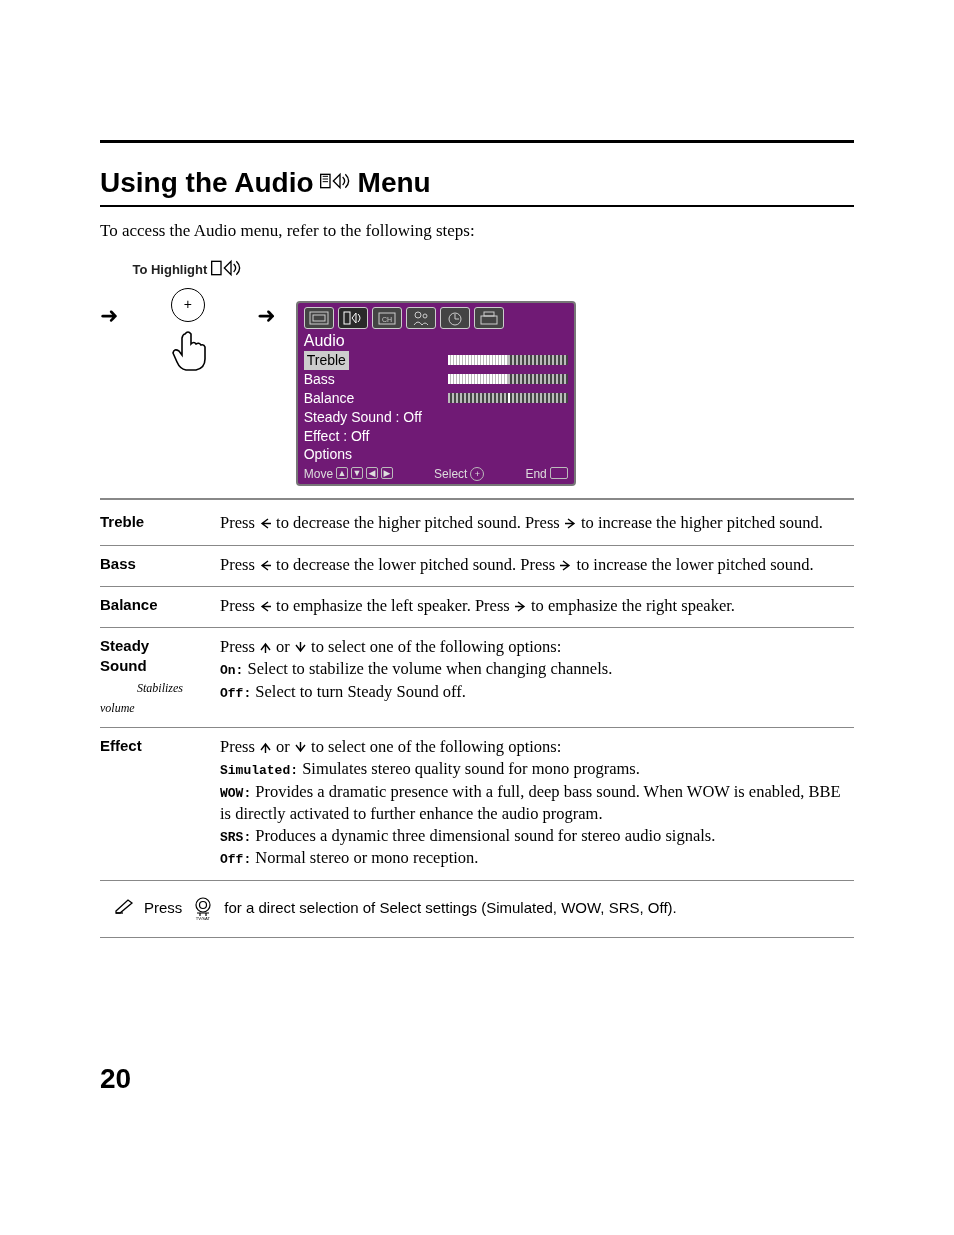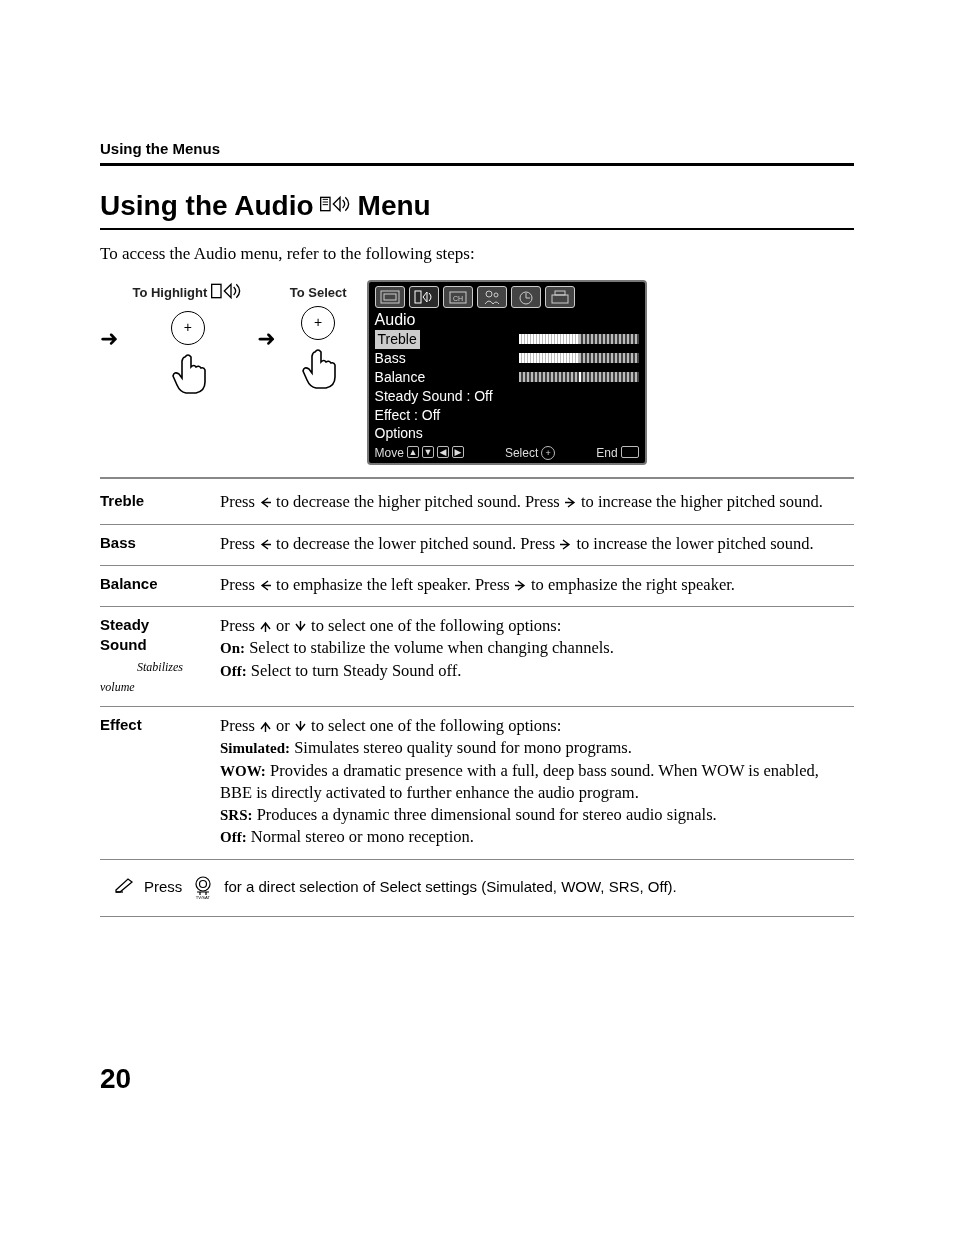--- a/index.html
+++ b/index.html
@@ -121,27 +121,28 @@
     color: #000;
   }
   .arrow-sep {
     font-size: 22px;
     line-height: 1;
   }
   .speaker-icon svg { width: 32px; height: 22px; }
   
   .osd {
     flex: 0 0 280px;
-    background: #000000;
+    background: #701a75;
     color: #fff;
     font-family: Arial, Helvetica, sans-serif;
     font-size: 14px;
     border: 2px solid #777;
     border-radius: 4px;
     padding: 4px 6px 3px 6px;
+    margin-top: 44px;
   }
   .osd-top {
     display: flex;
     gap: 4px;
     margin-bottom: 3px;
   }
   .osd-top .osd-icon {
     width: 30px; height: 22px;
     border: 1.5px solid #ccc;
     border-radius: 3px;
@@ -228,21 +229,21 @@
     font-weight: normal;
     font-size: 12px;
     line-height: 1.25;
     margin-left: 37px;
   }
   .arrow-inline {
     display: inline-flex;
     vertical-align: -2px;
   }
   .arrow-inline svg { width: 13px; height: 13px; }
-  .bld { font-weight: bold; font-family: Liberation Serif, serif; font-size: 15px; }
+  .bld { font-weight: bold; font-family: Liberation Mono, monospace; font-size: 13px; }
   
   .tip-row {
     display: flex;
     align-items: center;
     gap: 8px;
     font-family: Arial, Helvetica, sans-serif;
     font-size: 15px;
     padding: 14px 0 16px 14px;
     border-bottom: 1px solid #888;
   }
@@ -259,21 +260,20 @@
     font-family: Arial, Helvetica, sans-serif;
     font-weight: 800;
     font-size: 28px;
   }
 </style>
 </head>
 <body>
 
 <div class="page">
 
-  <div class="running-head">Using the Menus</div>
   <hr class="rule-heavy">
 
   <div class="main-title">
     <span class="ttl-a">Using the Audio</span>
     <span class="speaker-icon">
       <svg viewBox="0 0 48 32">
         <rect x="1" y="6" width="14" height="20" fill="none" stroke="#000" stroke-width="2"></rect>
         <line x1="4" y1="9" x2="12" y2="9" stroke="#000" stroke-width="1.5"></line>
         <line x1="4" y1="13" x2="12" y2="13" stroke="#000" stroke-width="1.5"></line>
         <line x1="4" y1="17" x2="12" y2="17" stroke="#000" stroke-width="1.5"></line>
@@ -309,29 +309,20 @@
         <div class="nav-ring"></div>
         <div class="hand">
           <svg viewBox="0 0 46 46">
               <path d="M20 6 q3 -4 6 0 v10 q3 -3 5 0 q3 -2 5 1 q3 -1 4 2 v12 q0 9 -9 11 h-10 q-6 -1 -9 -8 l-4 -9 q1 -5 6 -2 l3 4 V10 q1 -4 3 -4z" fill="none" stroke="#000" stroke-width="1.6"></path>
             </svg>
         </div>
       </div>
 
       <div class="arrow-sep">➜</div>
 
-      <div class="step-col">
-        <div class="step-head">To Select</div>
-        <div class="nav-ring"></div>
-        <div class="hand">
-          <svg viewBox="0 0 46 46">
-              <path d="M20 6 q3 -4 6 0 v10 q3 -3 5 0 q3 -2 5 1 q3 -1 4 2 v12 q0 9 -9 11 h-10 q-6 -1 -9 -8 l-4 -9 q1 -5 6 -2 l3 4 V10 q1 -4 3 -4z" fill="none" stroke="#000" stroke-width="1.6"></path>
-            </svg>
-        </div>
-      </div>
     </div>
 
     <div class="osd">
       <div class="osd-top">
         <div class="osd-icon">
             <svg viewBox="0 0 20 16">
               <rect x="1" y="2" width="18" height="12" fill="none" stroke="#ccc"></rect>
               <rect x="4" y="5" width="12" height="6" fill="none" stroke="#ccc"></rect>
             </svg>
           </div>

